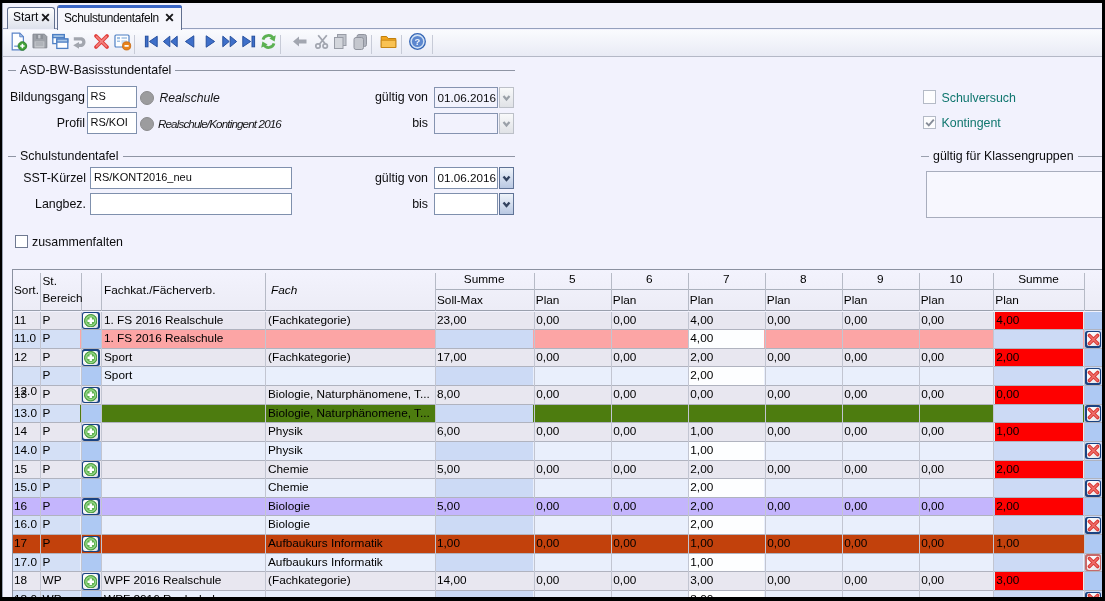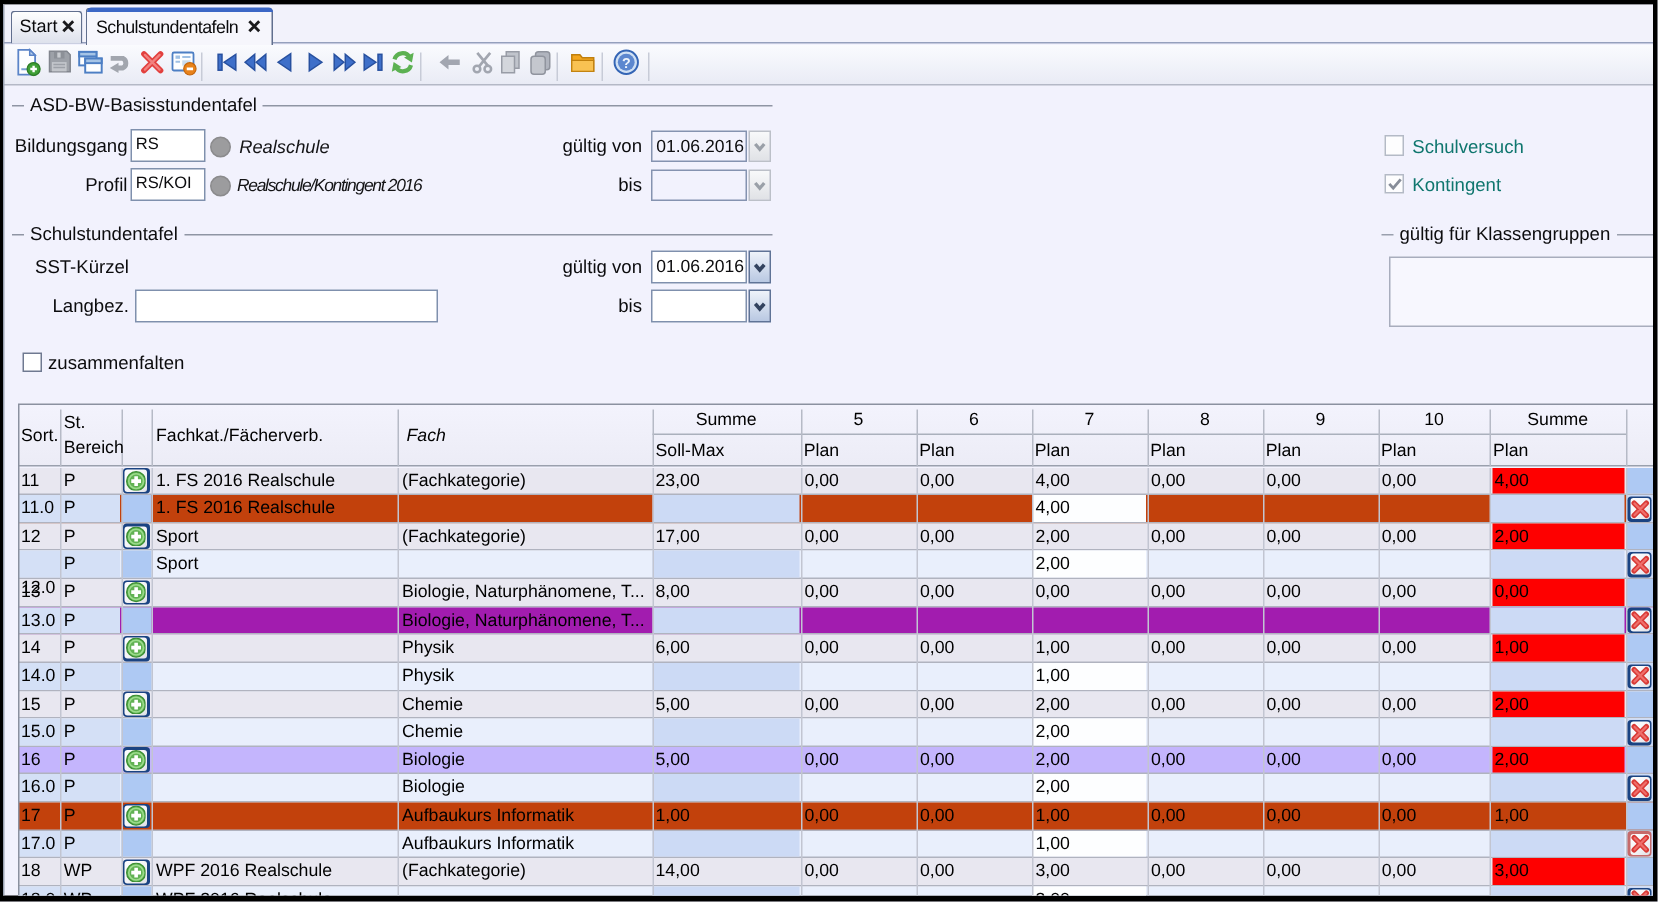--- a/index.html
+++ b/index.html
@@ -153,20 +153,21 @@
 <div class="cb" style="left:920.5px;top:87px"></div>
 <div class="glbl" style="left:939.5px;top:87.5px">Schulversuch</div>
 <div class="cb" style="left:920.5px;top:112.5px"></div>
 <svg class="a" style="left:921.5px;top:113.5px;z-index:2" width="12" height="12" viewBox="0 0 12 12">
       <path d="M2.2 5.6 L4.8 8.4 L9.8 2.6" fill="none" stroke="#878d99" stroke-width="1.9"></path>
     </svg>
 <div class="glbl" style="left:939.5px;top:113px">Kontingent</div>
 <div class="hr" style="left:6px;top:152.5px;width:507px"></div>
 <div class="leg" style="left:14px;top:145.5px">Schulstundentafel</div>
 <div class="lbl" style="left:4px;top:164px;width:80px">SST-Kürzel</div>
+<div class="inp" style="left:88px;top:164px;width:202px;height:22px">RS/KONT2016_neu</div>
 <div class="lbl" style="left:346px;top:164px;width:80px">gültig von</div>
 <div class="inp" style="left:431.5px;top:164px;width:64px;height:22px;font-size:11.7px">01.06.2016</div>
 <div class="a" style="left:496.5px;top:164px;width:15.5px;height:22px;background:linear-gradient(#eef3fa,#b9c8e2);border:1px solid #5f7396"><svg width="13" height="20" viewBox="0 0 13 20">
         <path d="M3.5 8.5 L6.5 12 L9.5 8.5" fill="none" stroke="#33435f" stroke-width="2.4"></path>
       </svg></div>
 <div class="lbl" style="left:4px;top:190px;width:80px">Langbez.</div>
 <div class="inp" style="left:88px;top:190px;width:202px;height:22px"></div>
 <div class="lbl" style="left:346px;top:190px;width:80px">bis</div>
 <div class="inp" style="left:431.5px;top:190px;width:64px;height:22px"></div>
 <div class="a" style="left:496.5px;top:190px;width:15.5px;height:22px;background:linear-gradient(#eef3fa,#b9c8e2);border:1px solid #5f7396"><svg width="13" height="20" viewBox="0 0 13 20">
@@ -231,21 +232,21 @@
 <div class="tx" style="left:984.8px;top:0">4,00</div>
 <div class="btn" style="left:70px;top:0.6px;width:18px;height:16.8px">
           <div class="btni"></div>
           <svg class="a" style="left:2.2px;top:1.6px" width="13.5" height="13.5" viewBox="0 0 13.5 13.5">
             <circle cx="6.75" cy="6.75" r="6.3" fill="#62b254" stroke="#3c8f33" stroke-width="0.9"></circle>
             <circle cx="6.75" cy="6.75" r="4.9" fill="none" stroke="#9bdc8b" stroke-width="1.1"></circle>
             <path d="M3.5 6.75h6.5M6.75 3.5v6.5" stroke="#fff" stroke-width="2.4"></path>
           </svg>
         </div>
 </div>
-<div class="row" style="top:60.13px;background:#c2410c">
+<div class="row" style="top:60.13px;background:#fca5a5">
 <div class="bg" style="left:0;width:68.5px;background:#d4e0f6"></div>
 <div class="bg" style="left:69.5px;width:19.5px;background:#aec9f3"></div>
 <div class="bg" style="left:423.5px;width:98.3px;background:#ccdaf5"></div>
 <div class="bg" style="left:982.3px;width:89.4px;background:#ccdaf5"></div>
 <div class="bg" style="left:1072.7px;width:17.8px;background:#ccdaf5"></div>
 <div class="bg" style="left:676.8px;width:76px;background:#fdfeff"></div>
 <div class="tx" style="left:2.5px;top:0">11.0</div>
 <div class="tx" style="left:31px;top:0">P</div>
 <div class="tx" style="left:92.5px;top:0">1. FS 2016 Realschule</div>
 <div class="tx" style="left:678.8px;top:0">4,00</div>
@@ -316,21 +317,21 @@
 <div class="tx" style="left:984.8px;top:0">0,00</div>
 <div class="btn" style="left:70px;top:0.6px;width:18px;height:16.8px">
           <div class="btni"></div>
           <svg class="a" style="left:2.2px;top:1.6px" width="13.5" height="13.5" viewBox="0 0 13.5 13.5">
             <circle cx="6.75" cy="6.75" r="6.3" fill="#62b254" stroke="#3c8f33" stroke-width="0.9"></circle>
             <circle cx="6.75" cy="6.75" r="4.9" fill="none" stroke="#9bdc8b" stroke-width="1.1"></circle>
             <path d="M3.5 6.75h6.5M6.75 3.5v6.5" stroke="#fff" stroke-width="2.4"></path>
           </svg>
         </div>
 </div>
-<div class="row" style="top:134.65px;background:#a21caf">
+<div class="row" style="top:134.65px;background:#4d7c0f">
 <div class="bg" style="left:0;width:68.5px;background:#d4e0f6"></div>
 <div class="bg" style="left:69.5px;width:19.5px;background:#aec9f3"></div>
 <div class="bg" style="left:423.5px;width:98.3px;background:#ccdaf5"></div>
 <div class="bg" style="left:982.3px;width:89.4px;background:#ccdaf5"></div>
 <div class="bg" style="left:1072.7px;width:17.8px;background:#ccdaf5"></div>
 <div class="tx" style="left:2.5px;top:0">13.0</div>
 <div class="tx" style="left:31px;top:0">P</div>
 <div class="tx" style="left:256.5px;top:0">Biologie, Naturphänomene, T...</div>
 <div class="btn" style="left:1073.8px;top:0.6px;width:16.2px;height:16.8px;background:#1a4382">
           <div class="btni" style="left:1.4px;top:1.4px;right:1.4px;bottom:1.4px"></div>

